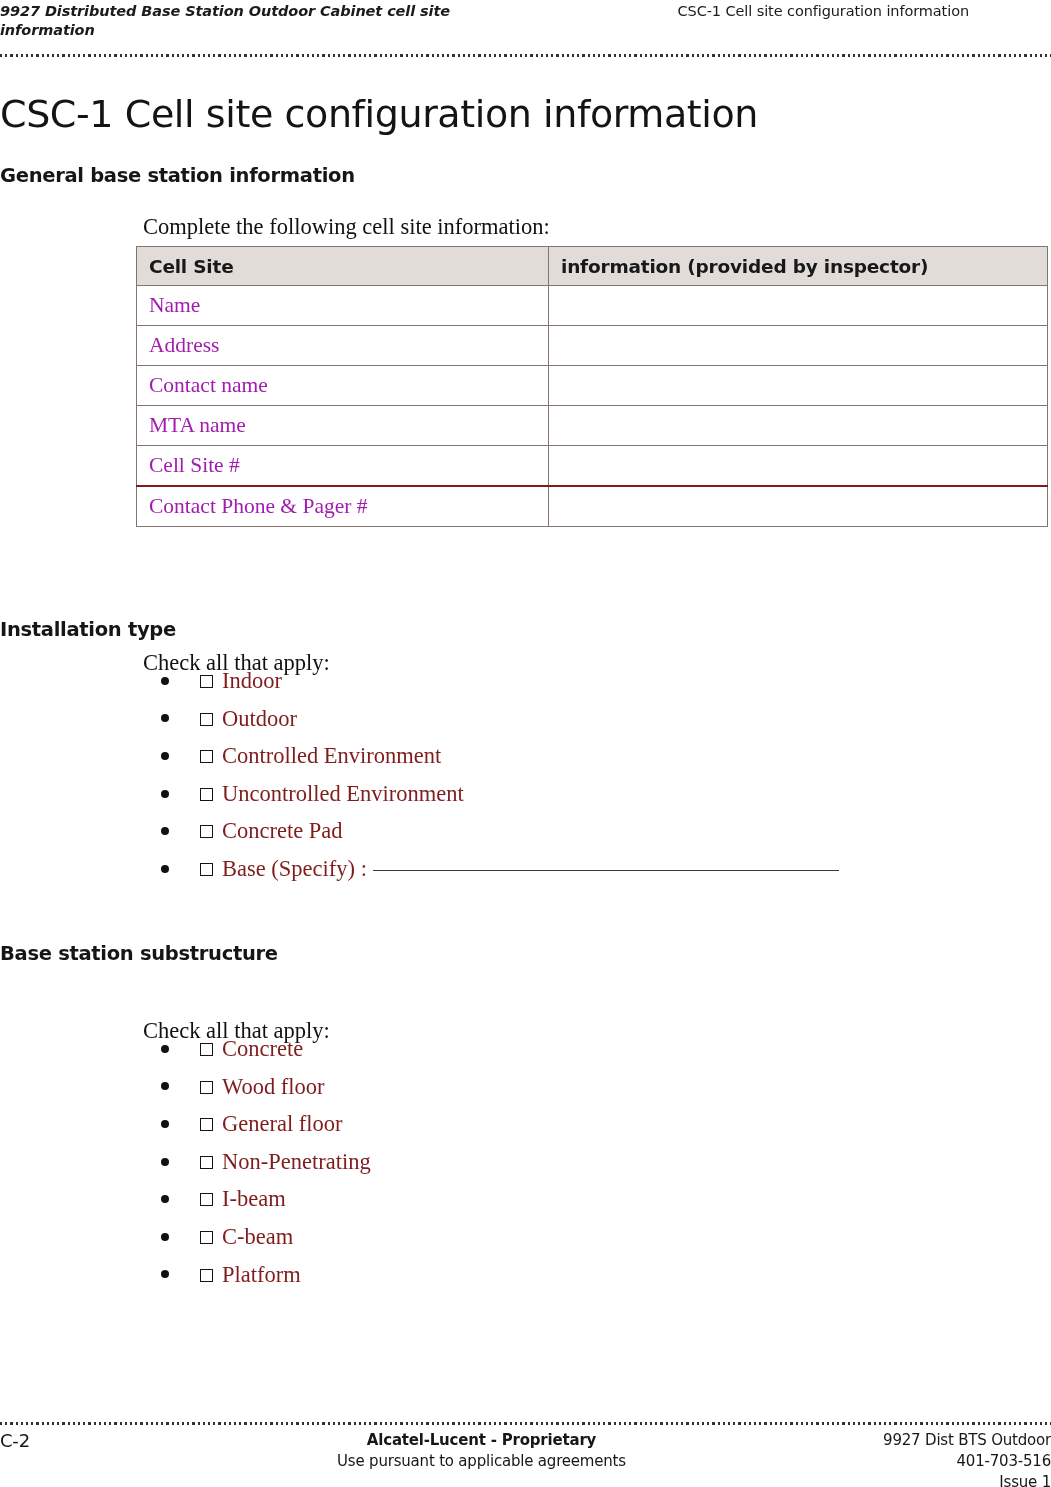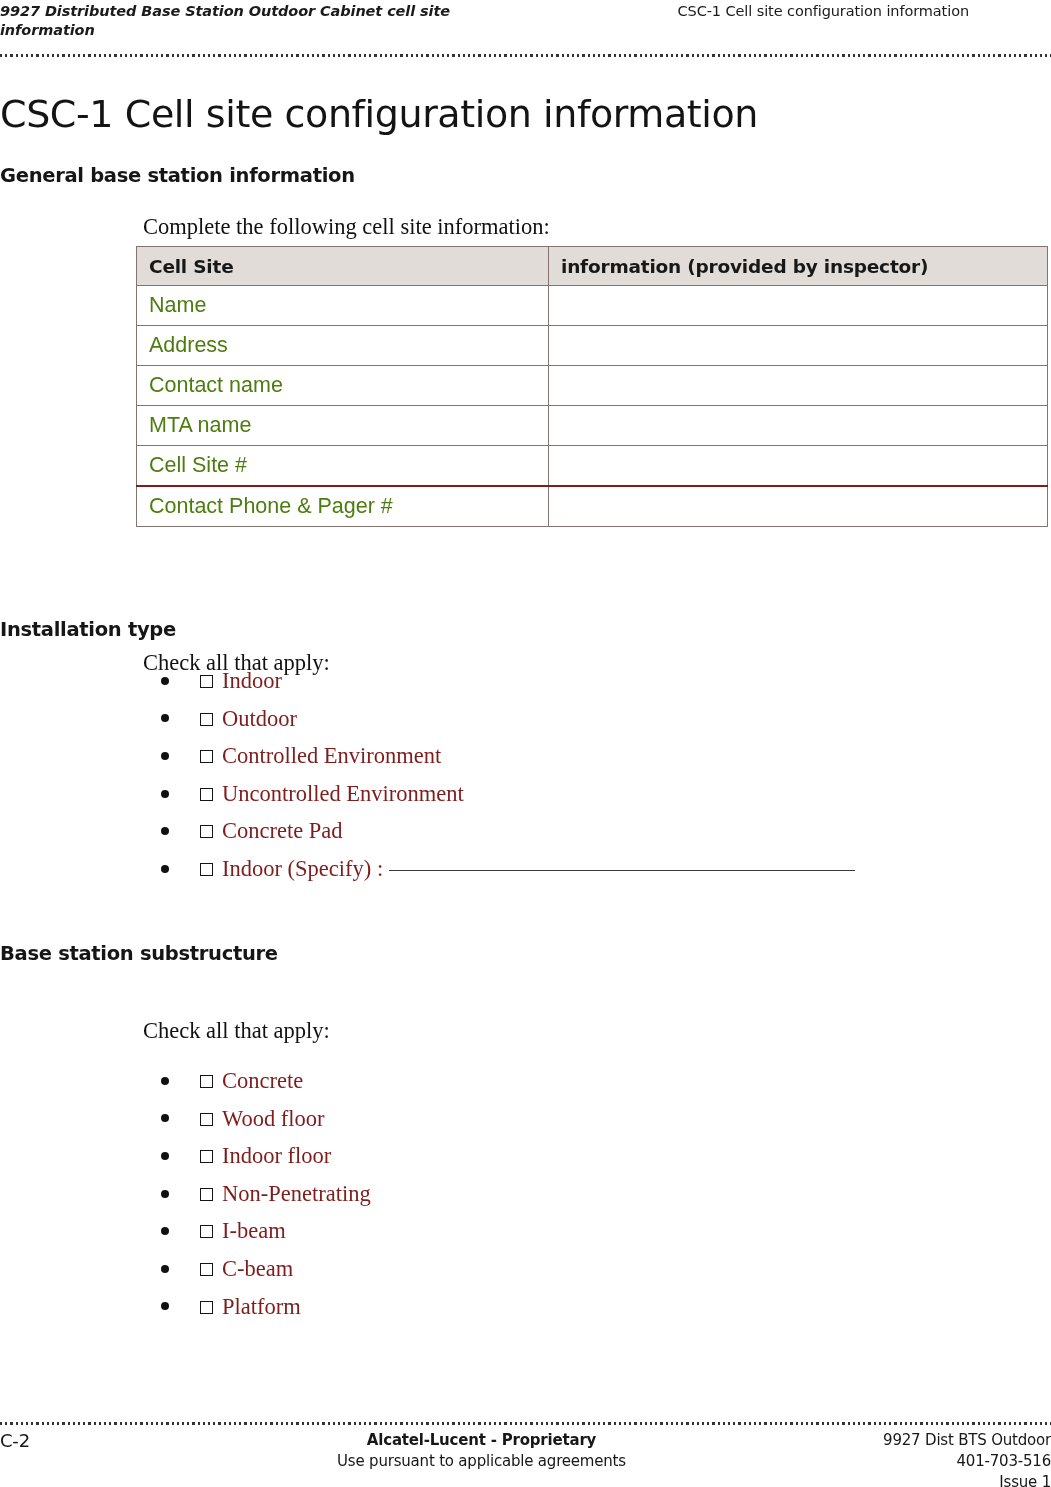--- a/index.html
+++ b/index.html
@@ -127,23 +127,23 @@
     height: 38px;
     font-family: "DejaVu Sans", "Liberation Sans", sans-serif;
     font-size: 18.5px;
     font-weight: bold;
     color: #181818;
     letter-spacing: -0.2px;
   }
   .cfg-table tbody td {
     height: 39px;
     background: #ffffff;
-    font-family: Liberation Sans, sans-serif;
+    font-family: Liberation Serif, serif;
     font-size: 21.5px;
-    color: #4d7c0f;
+    color: #a21caf;
   }
   .cfg-table tbody tr.thick-top > td {
     border-top: 2px solid #7f1d1d;
   }
 
   
   .checklist {
     position: absolute;
     left: 148px;
     margin: 0;
@@ -306,39 +306,39 @@
     <li>
       <span class="bullet"></span>
       <span class="cbox"></span><span>Uncontrolled Environment</span>
     </li>
     <li>
       <span class="bullet"></span>
       <span class="cbox"></span><span>Concrete Pad</span>
     </li>
     <li>
       <span class="bullet"></span>
-      <span class="cbox"></span><span>Indoor (Specify) :</span><span class="blank-line"></span>
+      <span class="cbox"></span><span>Base (Specify) :</span><span class="blank-line"></span>
     </li>
   </ul>
 
   <h2 class="sec-head" style="top:926px;">Base station substructure</h2>
   <p class="body-p" style="top:994px;">Check all that apply:</p>
 
-  <ul class="checklist" style="top:1030px;margin-top:32px;">
+  <ul class="checklist" style="top:1030px;">
     <li>
       <span class="bullet"></span>
       <span class="cbox"></span><span>Concrete</span>
     </li>
     <li>
       <span class="bullet"></span>
       <span class="cbox"></span><span>Wood floor</span>
     </li>
     <li>
       <span class="bullet"></span>
-      <span class="cbox"></span><span>Indoor floor</span>
+      <span class="cbox"></span><span>General floor</span>
     </li>
     <li>
       <span class="bullet"></span>
       <span class="cbox"></span><span>Non-Penetrating</span>
     </li>
     <li>
       <span class="bullet"></span>
       <span class="cbox"></span><span>I-beam</span>
     </li>
     <li>

